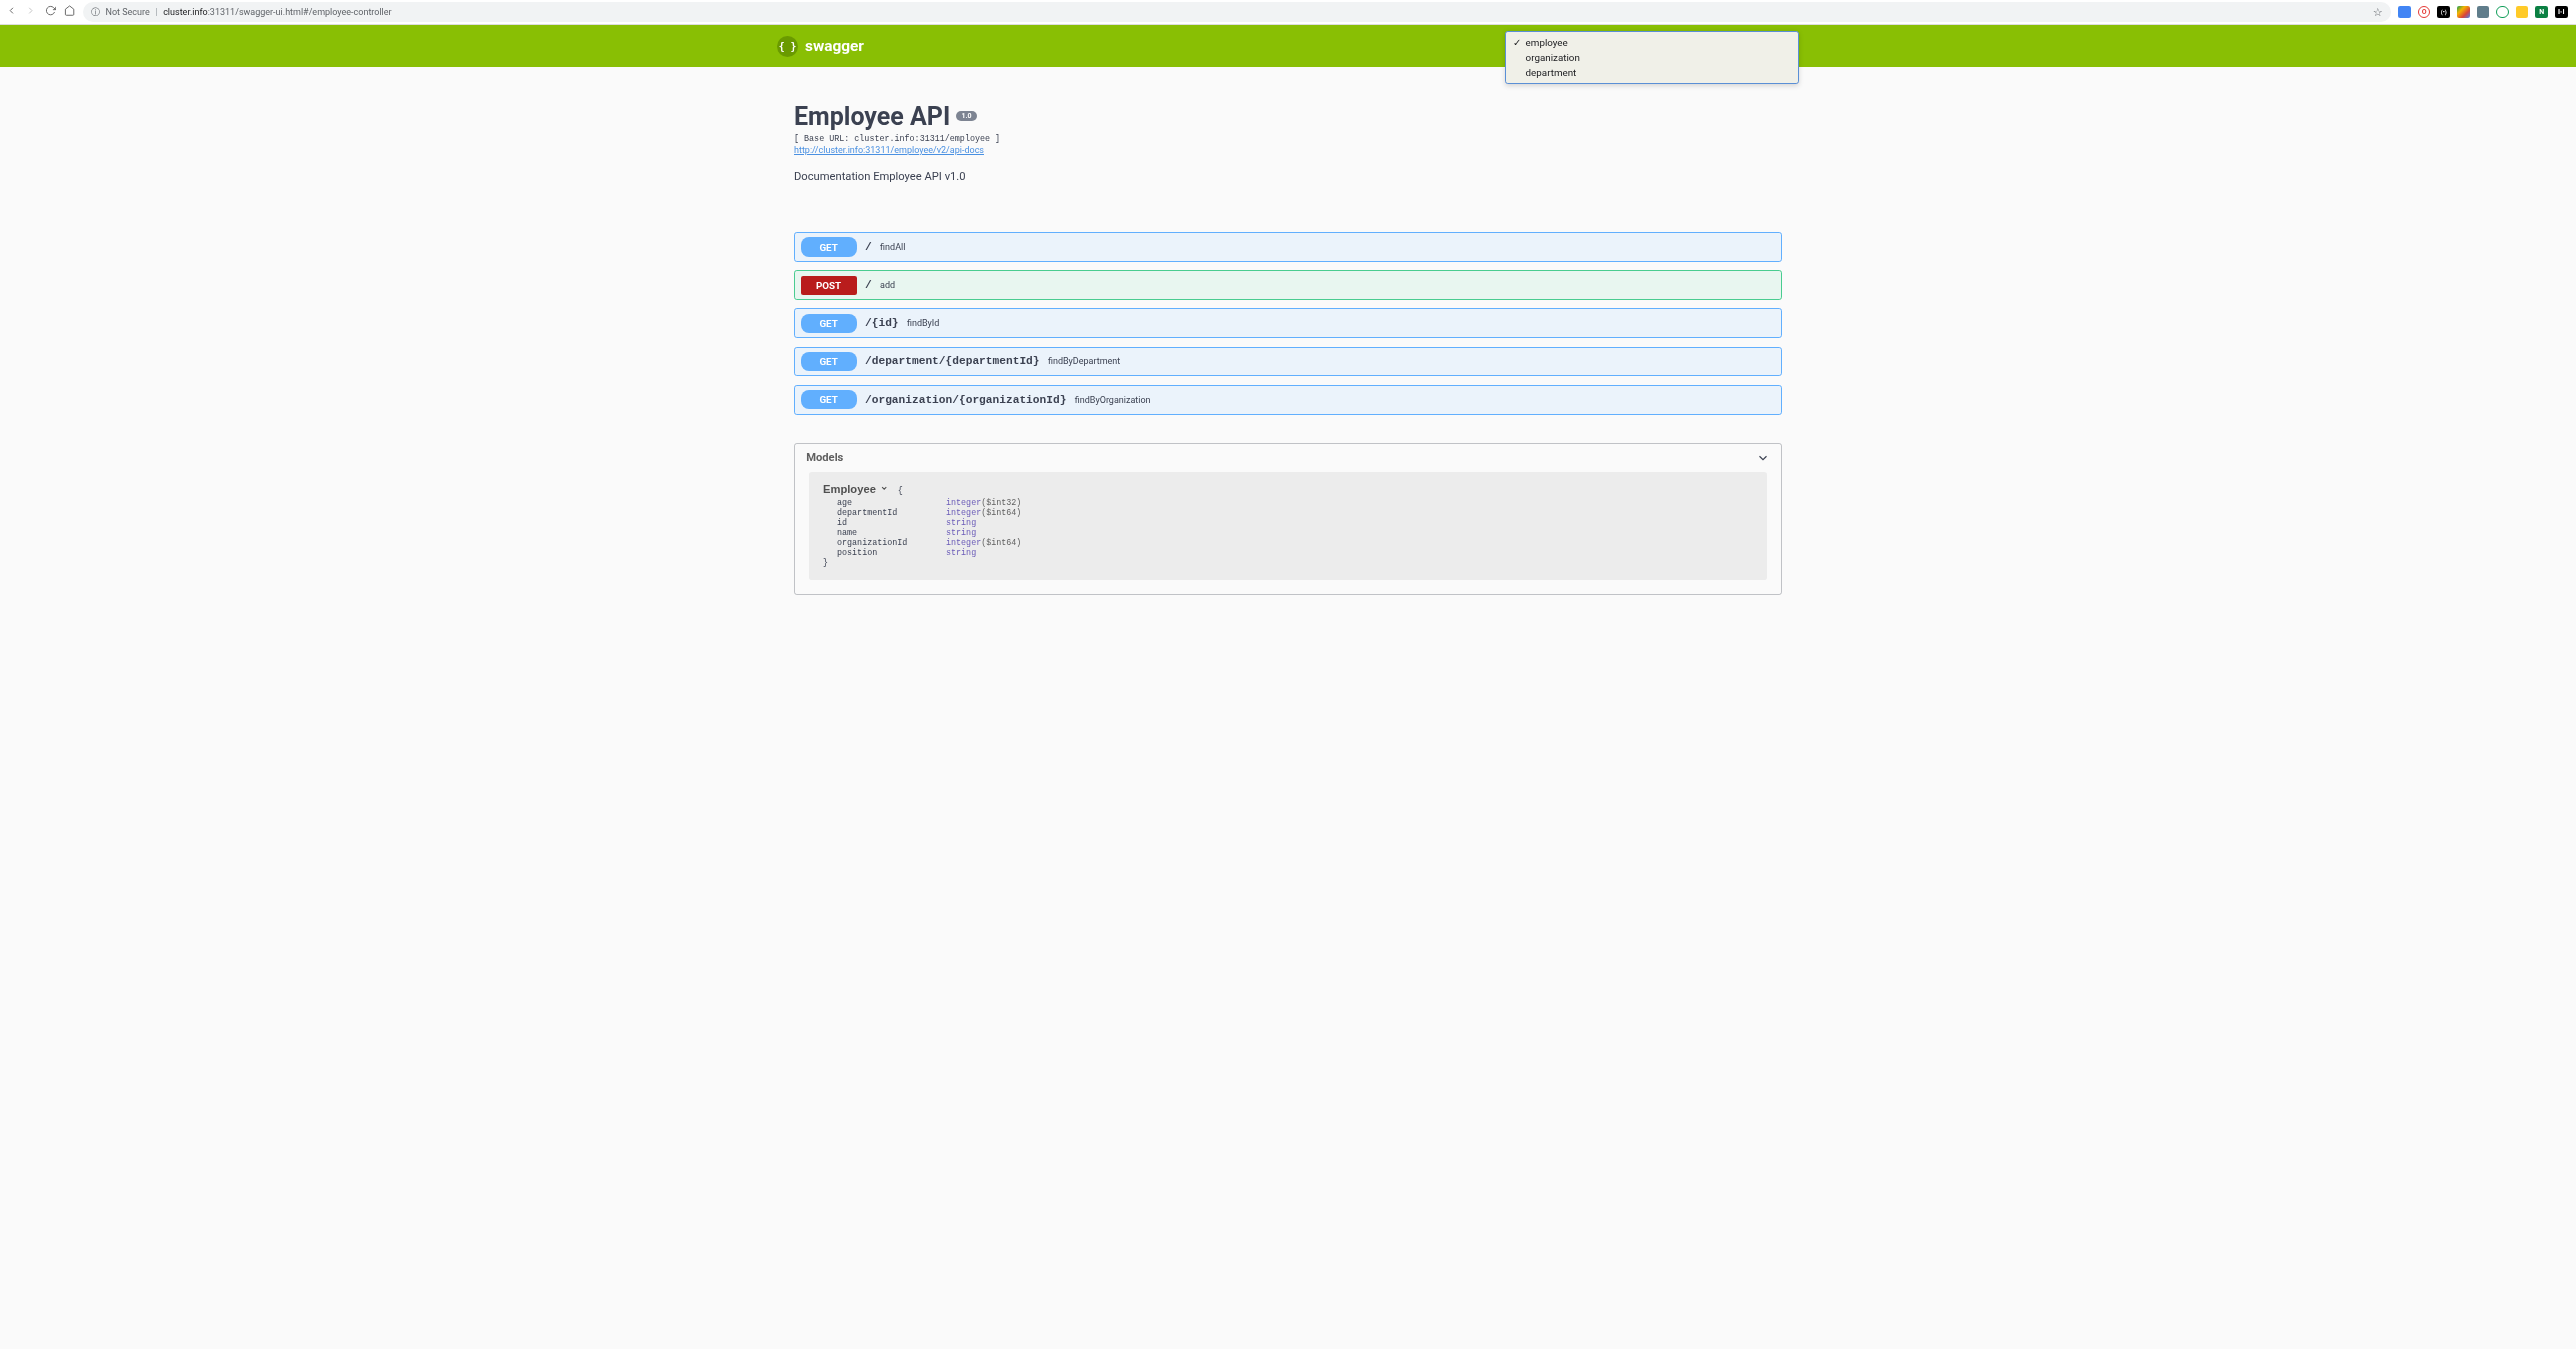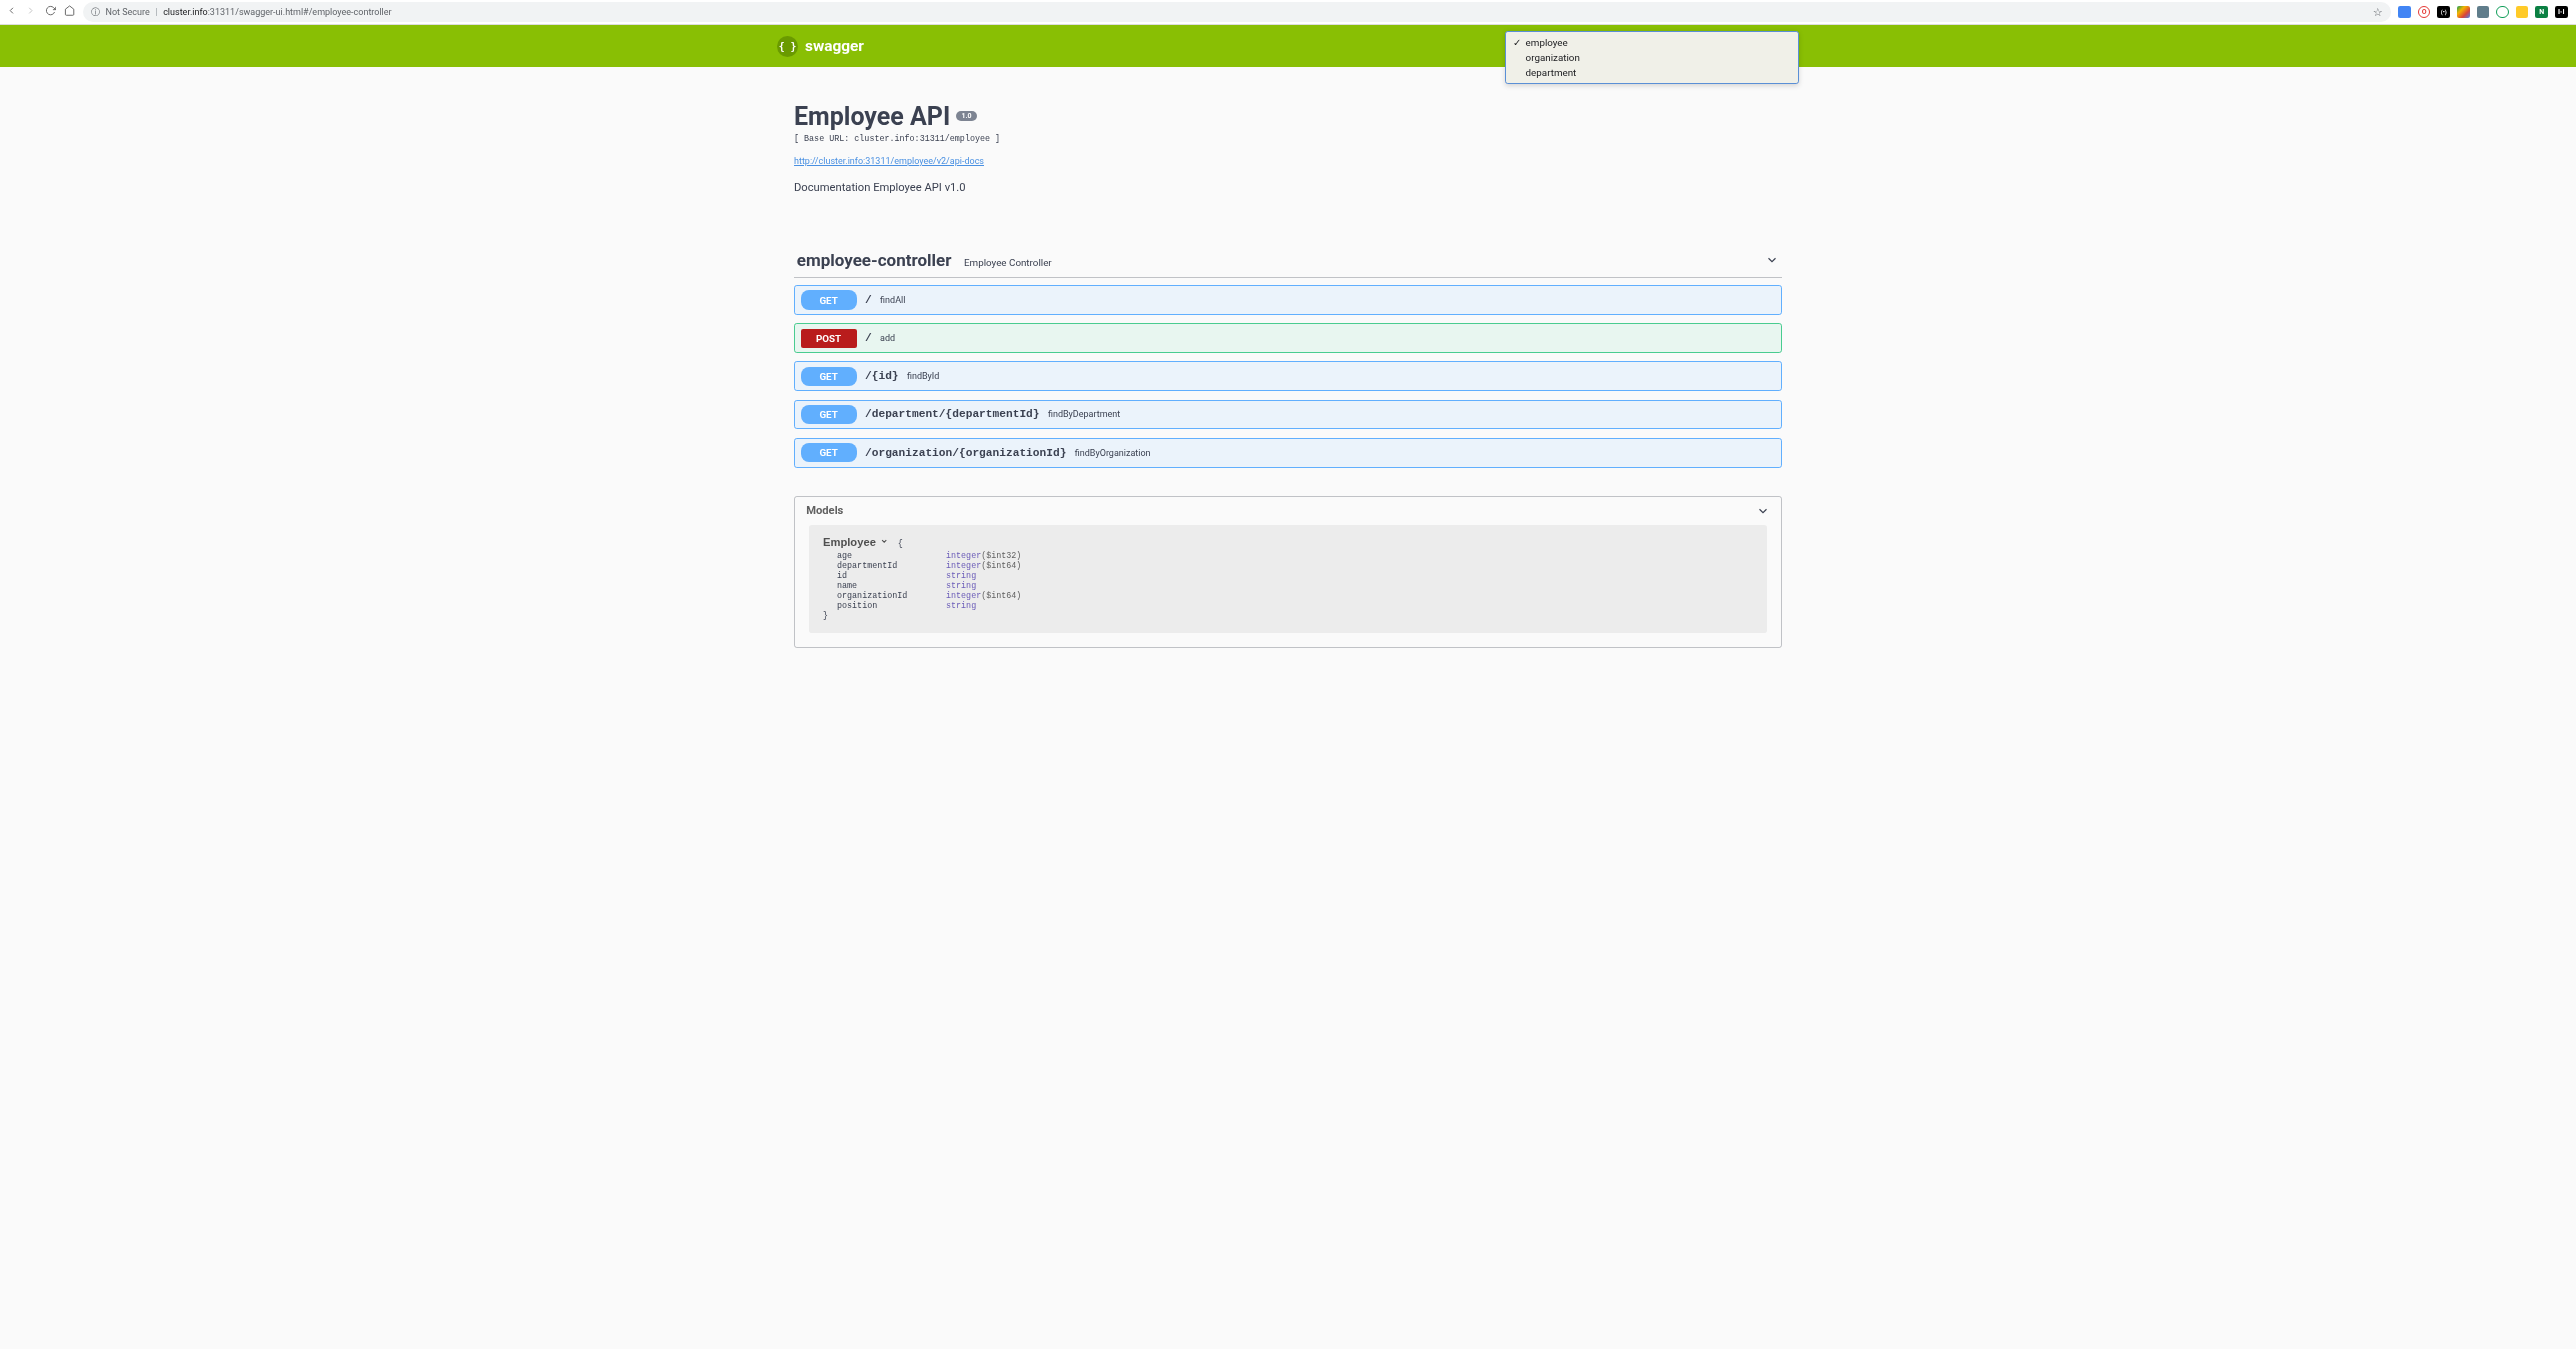--- a/index.html
+++ b/index.html
@@ -173,21 +173,21 @@
       font-family: "Courier New", monospace;
       font-size: 8.4px;
       color: #3b4151;
       margin-top: 2.8px;
     }
     .docs-link {
       color: #4990e2;
       font-size: 9px;
       text-decoration: underline;
       display: inline-block;
-      margin-top: 12px;
+      margin-top: 1px;
     }
     .api-desc {
       font-size: 11.2px;
       color: #3b4151;
       margin-top: 15.4px;
     }
     
     .tag-section {
       margin-top: 49px;
     }
@@ -377,29 +377,20 @@
   <div class="api-title-row">
     <h1 class="api-title">Employee API</h1>
     <span class="api-version-badge">1.0</span>
   </div>
   <div class="base-url">[ Base URL: cluster.info:31311/employee ]</div>
   <a class="docs-link" href="#">http://cluster.info:31311/employee/v2/api-docs</a>
   <p class="api-desc">Documentation Employee API v1.0</p>
 
   
   <div class="tag-section">
-    <div class="tag-header">
-      <div class="tag-left">
-        <span class="tag-name">employee-controller</span>
-        <span class="tag-desc">Employee Controller</span>
-      </div>
-      <svg class="chevron" viewBox="0 0 24 24" fill="none" stroke="#3b4151" stroke-width="2">
-          <polyline points="6 9 12 15 18 9"></polyline>
-        </svg>
-    </div>
     <div class="operations" id="operations">
         <div class="op-block get">
           <span class="op-method">GET</span>
           <span class="op-path">/</span>
           <span class="op-summary">findAll</span>
         </div>
         <div class="op-block post">
           <span class="op-method">POST</span>
           <span class="op-path">/</span>
           <span class="op-summary">add</span>

